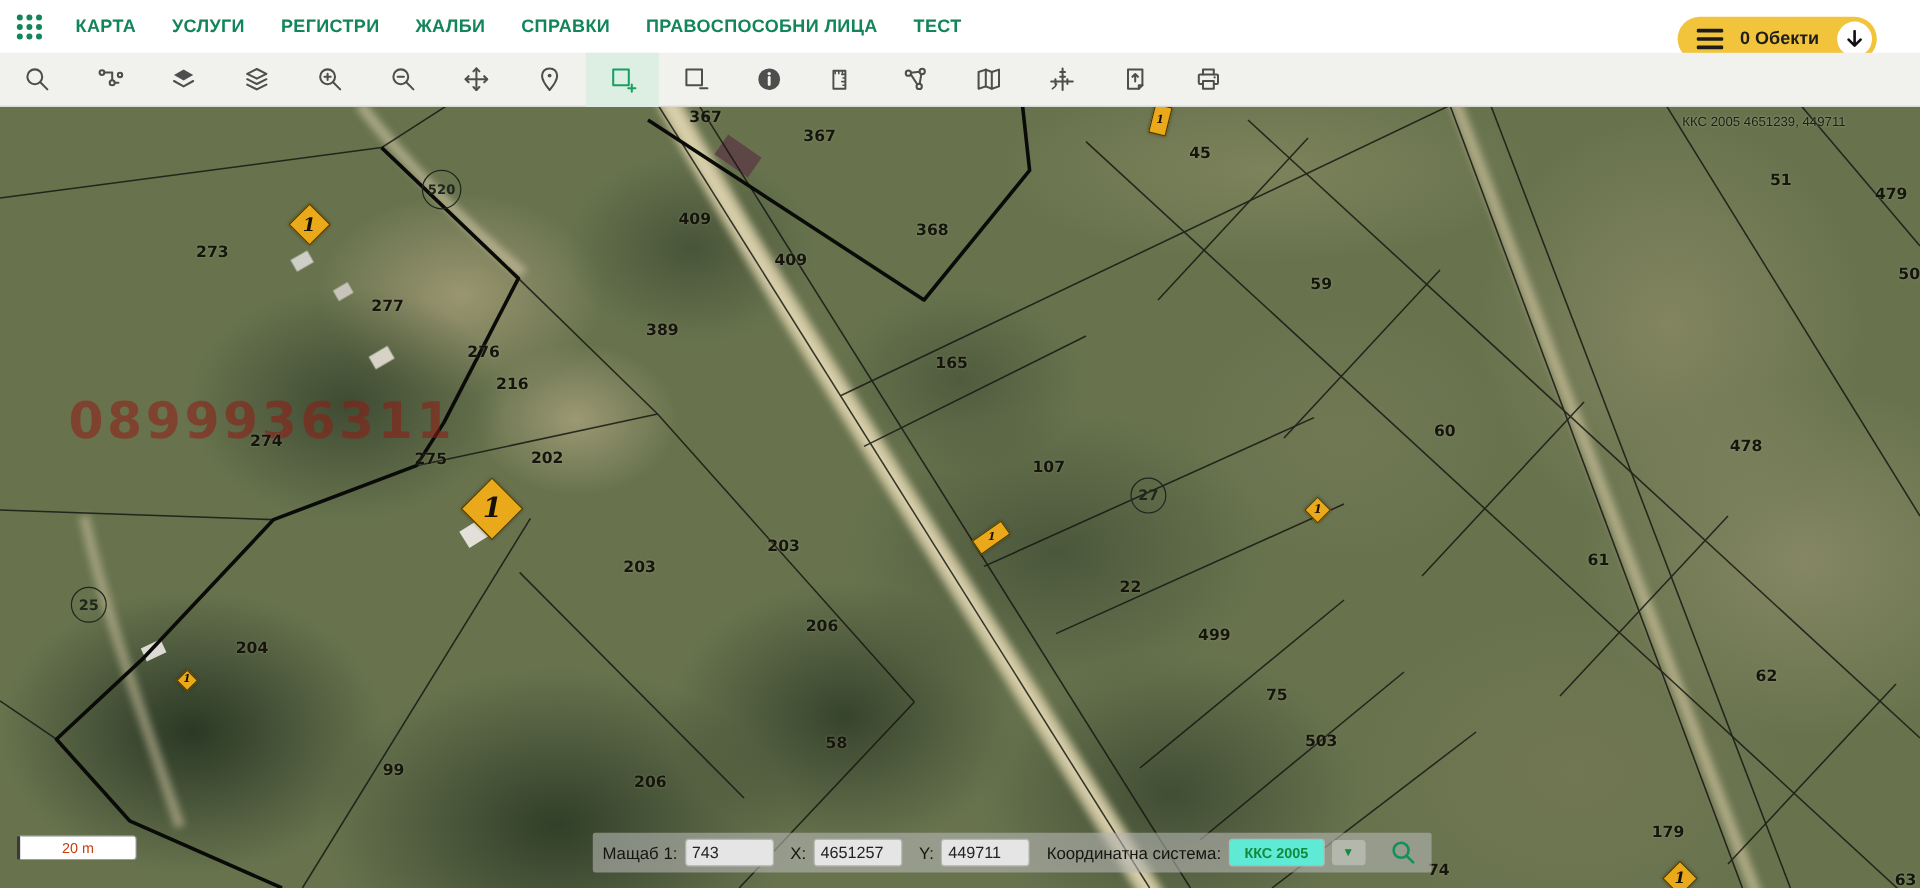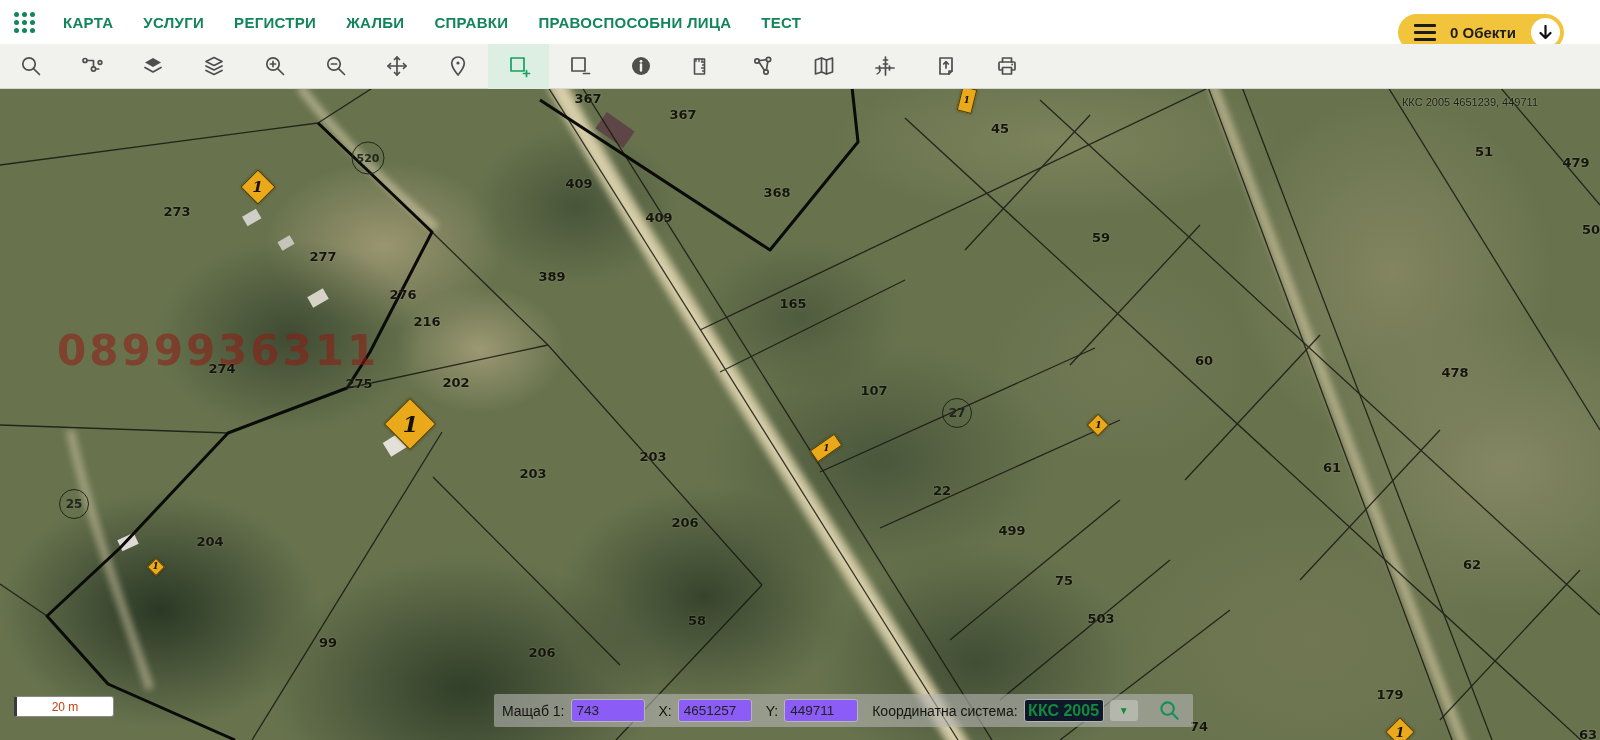--- a/index.html
+++ b/index.html
@@ -52,22 +52,22 @@
   .circle-label{position:absolute;transform:translate(-50%,-50%);border:1.6px solid #1e261e;border-radius:50%;display:flex;align-items:center;justify-content:center;font-family:"DejaVu Sans",sans-serif;font-weight:700;color:#1e261e;background:transparent;}
   .marker{position:absolute;background:#e9a91b;border:1.6px solid #453a05;box-sizing:border-box;display:flex;align-items:center;justify-content:center;box-shadow:0 0 3px rgba(0,0,0,.4);}
   .marker span{font-family:"DejaVu Serif",serif;font-style:italic;font-weight:700;color:#161104;line-height:1;}
   .watermark{position:absolute;left:57px;top:326px;font-size:42px;font-weight:700;letter-spacing:3px;color:rgba(143,26,20,.55);font-family:"DejaVu Sans",sans-serif;z-index:18;}
   .coords-readout{position:absolute;top:96px;right:62px;font-size:11px;color:#1d1d16;text-shadow:0 0 2px rgba(220,220,200,.5);z-index:21;}
 
   
   .scalebox{position:absolute;left:14px;top:696px;width:96px;height:19px;background:#fff;border:1px solid #8a8a8a;border-left:3px solid #3a3a3a;border-radius:3px;display:flex;align-items:center;justify-content:center;font-size:12px;color:#c2410c;z-index:30;}
   .statusbar{position:absolute;left:482px;top:694px;height:33px;background:rgba(182,182,180,.6);display:flex;align-items:center;gap:6px;padding:0 12px 0 8px;z-index:30;font-size:14px;color:#15150f;border-radius:2px;margin-left:12px;}
   .statusbar label{white-space:nowrap;}
-  .statusbar input{width:62px;height:21px;border:1px solid #b7b7b2;border-radius:3px;font-size:13.5px;padding:0 5px;color:#222;background:#8b5cf6;font-family:"Liberation Sans",sans-serif;}
-  .crs-box{width:78px;height:21px;background:#0f172a;border:1px solid #b7b7b2;border-radius:3px;display:flex;align-items:center;justify-content:center;font-size:16px;font-weight:700;color:#128a3d;cursor:pointer;}
+  .statusbar input{width:62px;height:21px;border:1px solid #b7b7b2;border-radius:3px;font-size:13.5px;padding:0 5px;color:#222;background:#e5e5e5;font-family:"Liberation Sans",sans-serif;}
+  .crs-box{width:78px;height:21px;background:#5eead4;border:1px solid #b7b7b2;border-radius:3px;display:flex;align-items:center;justify-content:center;font-size:12px;font-weight:700;color:#128a3d;cursor:pointer;}
   .caret-box{width:28px;height:21px;display:flex;align-items:center;justify-content:center;background:rgba(235,235,232,.35);border-radius:3px;color:#128a3d;font-size:10px;cursor:pointer;}
   .sb-search{display:flex;align-items:center;justify-content:center;margin-left:14px;cursor:pointer;}
 </style>
 </head>
 <body>
 
 <div class="stage">
 
   <div class="navbar">
     <div class="grid-icon">

